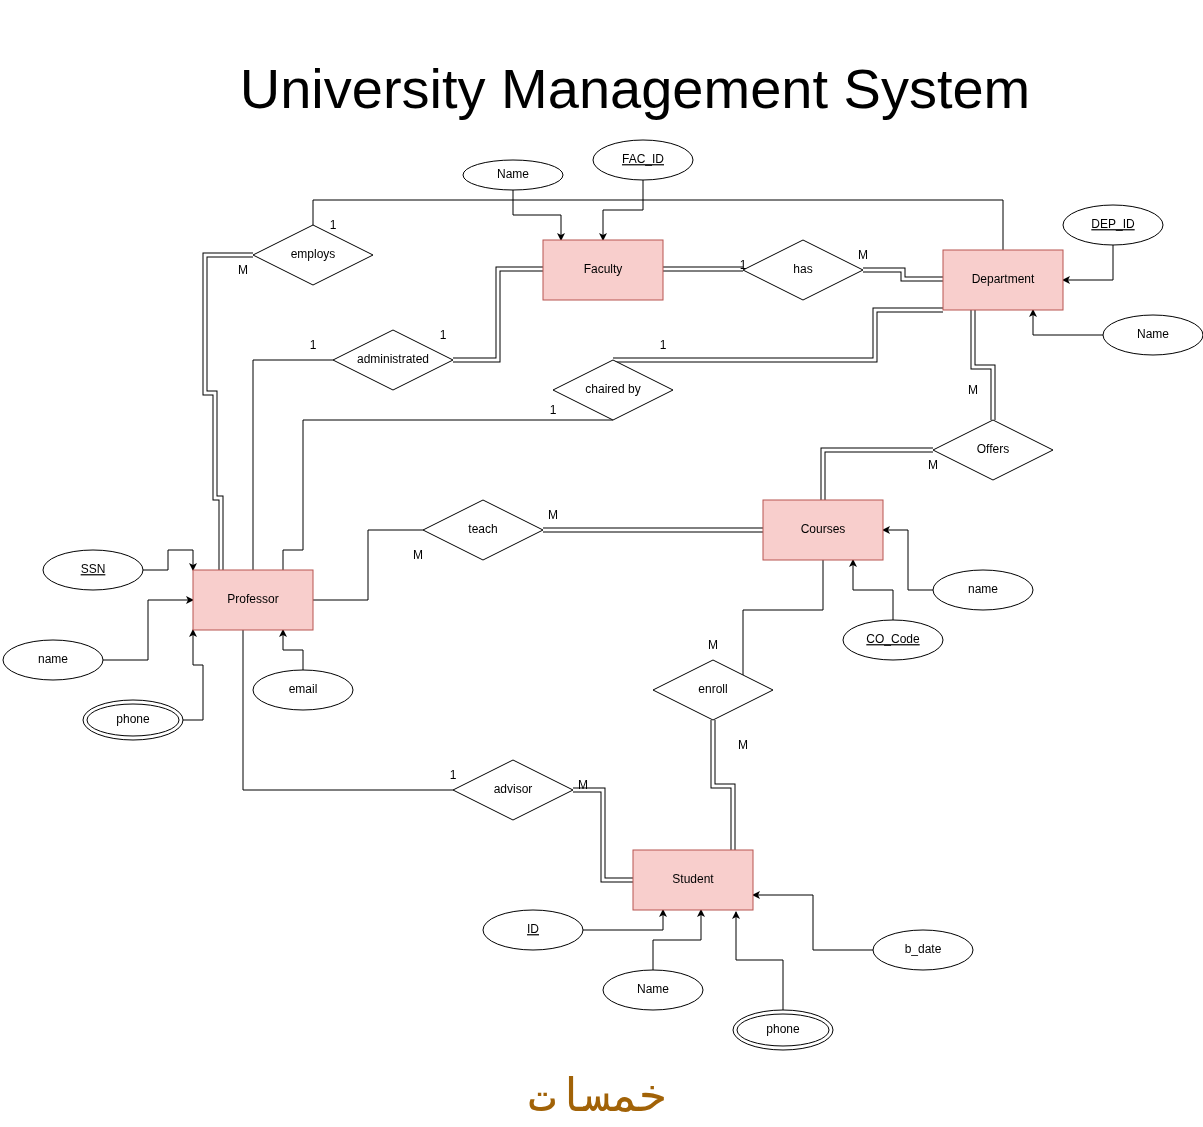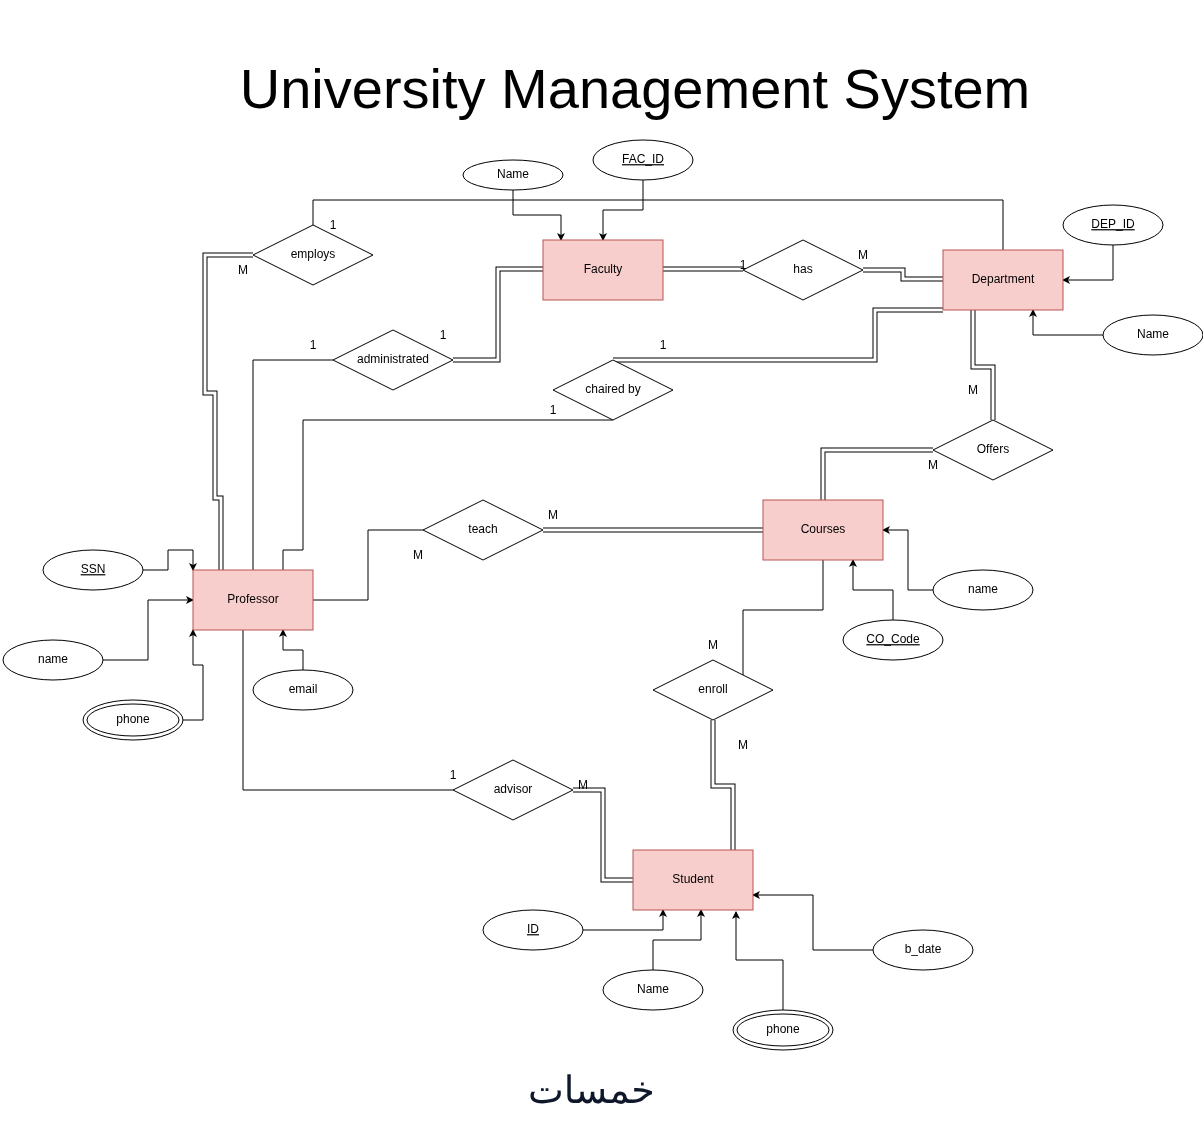--- a/index.html
+++ b/index.html
@@ -8,21 +8,21 @@
   svg#diagram { position: absolute; left: 0; top: 0; }
   .entity rect { fill: #f8cecc; stroke: #b85450; stroke-width: 1; }
   .rel polygon { fill: #ffffff; stroke: #000; stroke-width: 1; }
   .attr ellipse { fill: #ffffff; stroke: #000; stroke-width: 1; }
   .label { font-family: "Liberation Sans", sans-serif; font-size: 12px; fill: #000; text-anchor: middle; dominant-baseline: middle; }
   .card { font-family: "Liberation Sans", sans-serif; font-size: 12px; fill: #000; text-anchor: middle; dominant-baseline: middle; }
   .line { fill: none; stroke: #000; stroke-width: 1; }
   .dbl-outer { fill: none; stroke: #000; stroke-width: 5; }
   .dbl-inner { fill: none; stroke: #fff; stroke-width: 3; }
   .arrowhead { fill: #000; }
-  #watermark { position: absolute; left: 528px; top: 1068px; font-size: 38px; color: #0f172a; font-family: Liberation Sans, sans-serif; }
+  #watermark { position: absolute; left: 528px; top: 1068px; font-size: 46px; color: #a16207; font-family: Liberation Mono, monospace; }
 </style>
 </head>
 <body>
 
 <div id="title">University Management System</div>
 
 <svg id="diagram" width="1203" height="1127" viewBox="0 0 1203 1127">
   <defs>
     <marker id="arr" markerWidth="8" markerHeight="8" refX="7" refY="4" orient="auto" markerUnits="userSpaceOnUse">
       <path d="M0,0 L8,4 L0,8 L2,4 Z" class="arrowhead"></path>

